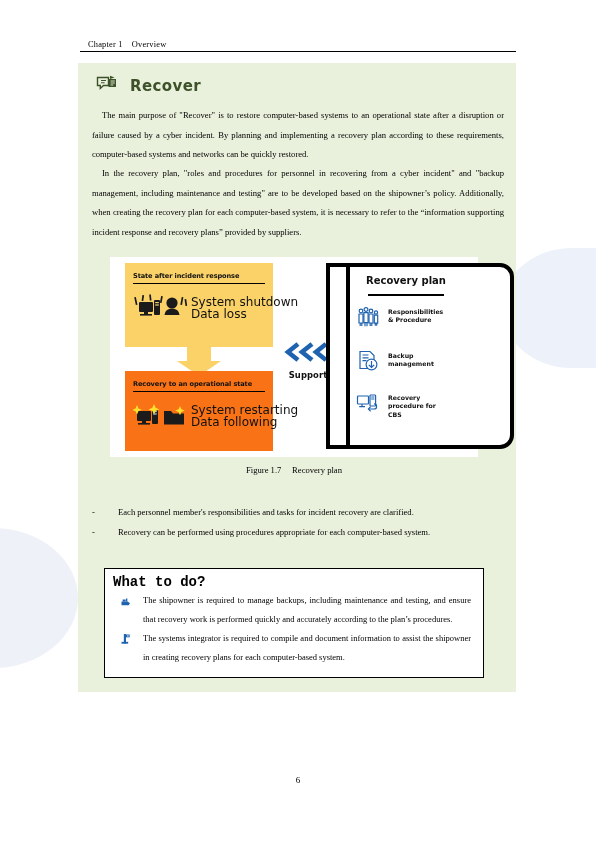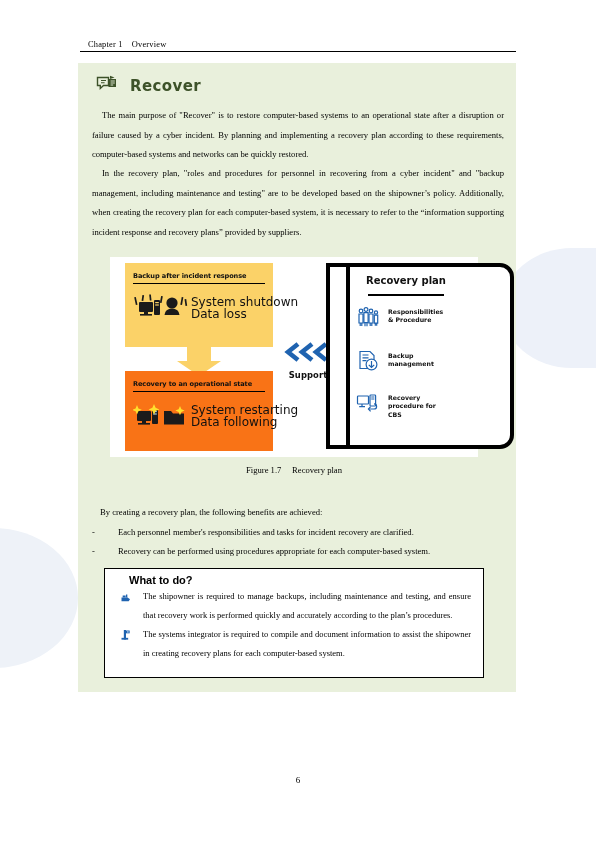--- a/index.html
+++ b/index.html
@@ -304,25 +304,24 @@
     top: 568px;
     width: 380px;
     height: 110px;
     border: 1.4px solid #000;
     background: #ffffff;
     box-sizing: border-box;
     z-index: 4;
     padding: 5px 10px 0 8px;
   }
   .whattodo .wtd-title {
-    font-family: Liberation Sans, sans-serif;
+    font-family: Liberation Mono, monospace;
     font-weight: bold;
-    font-size: 11px;
+    font-size: 14px;
     margin-bottom: 1px;
-    margin-left: 16px;
   }
   .wtd-row {
     display: flex;
     align-items: flex-start;
     gap: 0;
   }
   .wtd-icon {
     flex: 0 0 30px;
     width: 30px;
     padding-top: 5px;
@@ -381,21 +380,21 @@
 <div class="body-text" id="para-block-1">
   <p class="indent">The main purpose of "Recover" is to restore computer-based systems to an operational state after a disruption or failure caused by a cyber incident. By planning and implementing a recovery plan according to these requirements, computer-based systems and networks can be quickly restored.</p>
 </div>
 <div class="body-text" id="para-block-2">
   <p class="indent">In the recovery plan, "roles and procedures for personnel in recovering from a cyber incident" and "backup management, including maintenance and testing" are to be developed based on the shipowner’s policy. Additionally, when creating the recovery plan for each computer-based system, it is necessary to refer to the “information supporting incident response and recovery plans” provided by suppliers.</p>
 </div>
 
 <div class="figure-box">
 
   <div class="card-yellow">
-    <div class="card-label">Backup after incident response</div>
+    <div class="card-label">State after incident response</div>
     <div class="card-icons">
       <svg viewBox="0 0 56 34" width="56" height="34">
         <g fill="#1b1b1b">
           <rect x="6" y="9" width="14" height="10" rx="1"></rect>
           <rect x="11" y="19" width="4" height="2"></rect>
           <rect x="7" y="21" width="12" height="1.6"></rect>
           <rect x="21" y="7" width="6" height="15" rx="1"></rect>
           <rect x="22.2" y="9" width="3.6" height="1.2" fill="#fbd268"></rect>
           <rect x="22.2" y="11.4" width="3.6" height="1.2" fill="#fbd268"></rect>
           <rect x="2" y="4" width="1.7" height="8" transform="rotate(-12 2.8 8)"></rect>
@@ -516,21 +515,20 @@
       <span class="bi-text" style="white-space:pre-line">Recovery
 procedure for
 CBS</span>
     </div>
   </div>
 </div>
 
 <div class="fig-caption">Figure 1.7     Recovery plan</div>
 
 <div class="benefits">
-  <p class="lead">By creating a recovery plan, the following benefits are achieved:</p>
   <div class="bullet-row">
     <span class="bullet-mark">-</span>
     <span class="bullet-txt">Each personnel member's responsibilities and tasks for incident recovery are clarified.</span>
   </div>
   <div class="bullet-row">
     <span class="bullet-mark">-</span>
     <span class="bullet-txt">Recovery can be performed using procedures appropriate for each computer-based system.</span>
   </div>
 </div>
 

